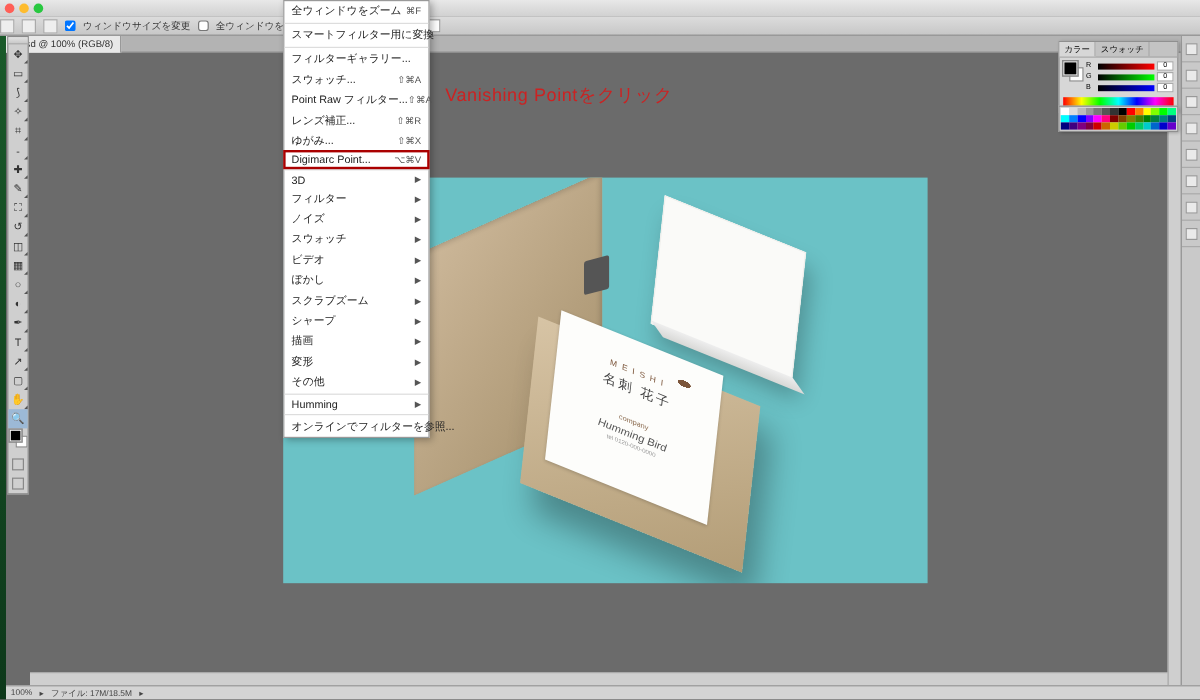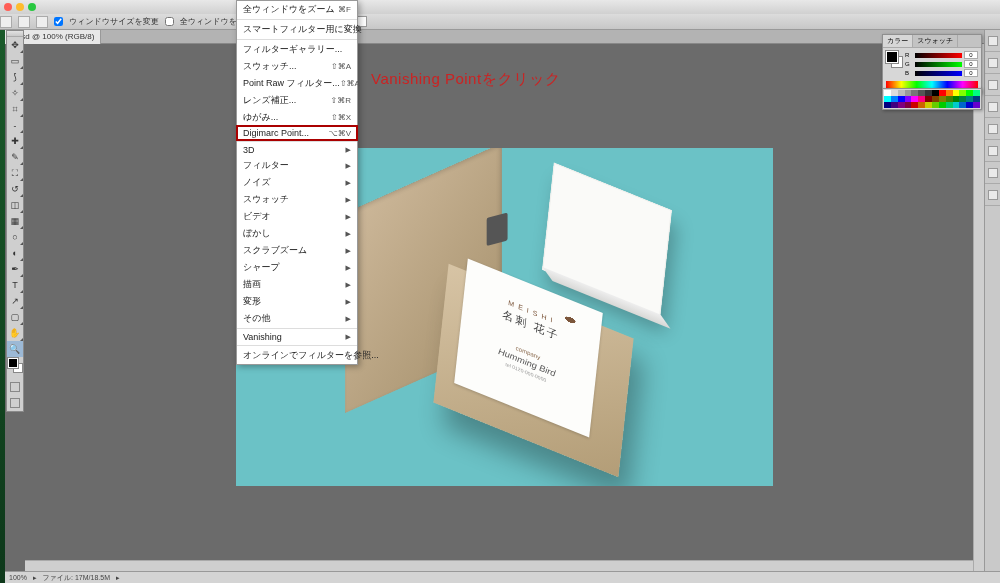--- a/index.html
+++ b/index.html
@@ -224,21 +224,21 @@
     <div class="mi">
       <span>変形</span>
       <span class="arr">▶</span>
     </div>
     <div class="mi">
       <span>その他</span>
       <span class="arr">▶</span>
     </div>
     <div class="sep"></div>
     <div class="mi">
-      <span>Vanishing</span>
+      <span>Humming</span>
       <span class="arr">▶</span>
     </div>
     <div class="sep"></div>
     <div class="mi">
       <span>オンラインでフィルターを参照...</span>
     </div>
   </div>
 
 <div class="annotation">Vanishing Pointをクリック</div>
 

